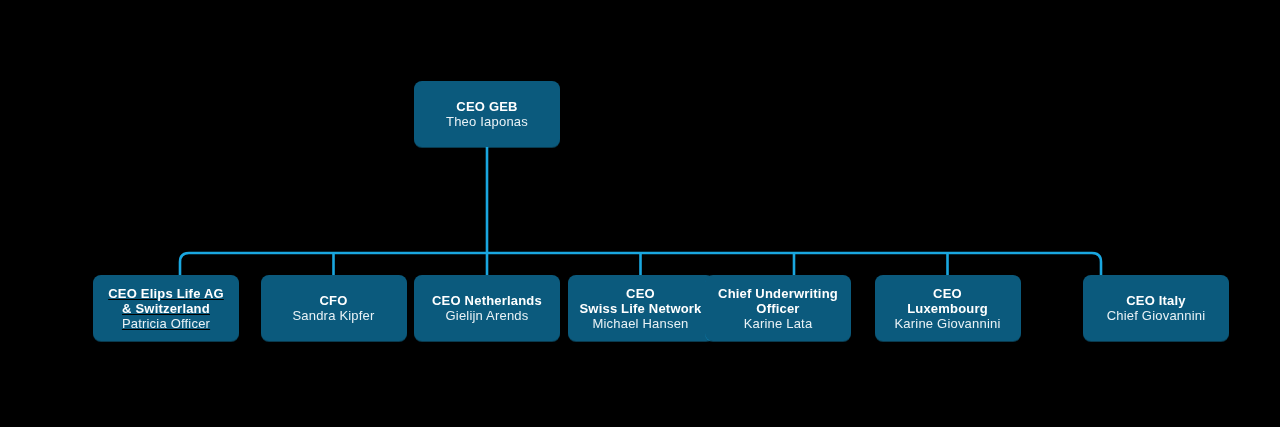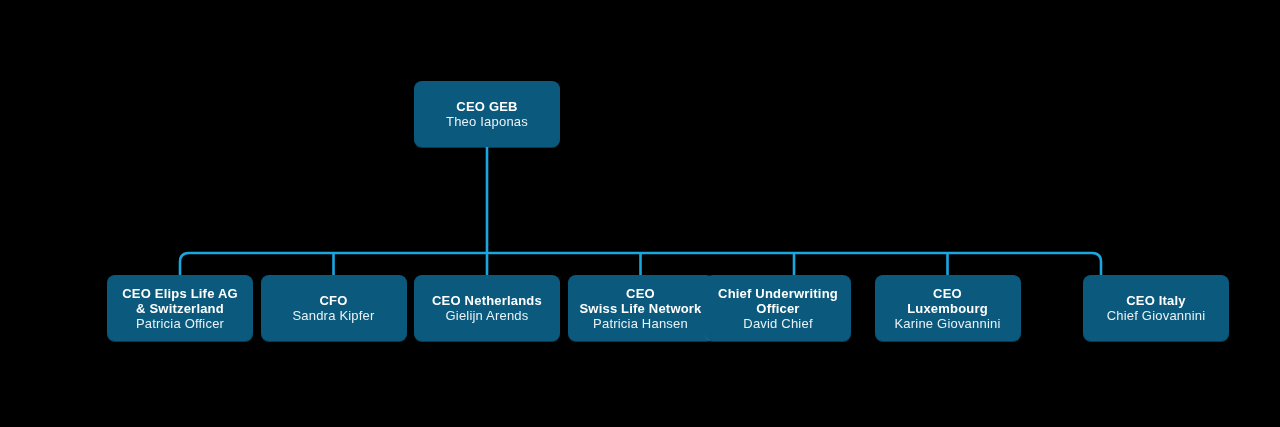--- a/index.html
+++ b/index.html
@@ -54,21 +54,21 @@
   .node .name {
     font-weight: normal;
     font-size: 13px;
     line-height: 15px;
     letter-spacing: 0.2px;
     color: var(--name-text, #e9f2f6);
     white-space: pre-line;
   }
   .root  { left: 414px;   top: 81px; }
   .child { top: 275px; }
-  .c0 { left: 107px; }
+  .c0 { left: 93px; text-decoration: underline; }
   .c1 { left: 260.5px; }
   .c2 { left: 414px; }
   .c3 { left: 567.5px; }
   .c4 { left: 705px; }
   .c5 { left: 874.5px; }
   .c6 { left: 1083px; }
 </style>
 </head>
 <body>
 
@@ -103,27 +103,27 @@
   </div>
 
   <div class="node child c2">
     <div class="title">CEO Netherlands</div>
     <div class="name">Gielijn Arends</div>
   </div>
 
   <div class="node child c3">
     <div class="title">CEO
 Swiss Life Network</div>
-    <div class="name">Patricia Hansen</div>
+    <div class="name">Michael Hansen</div>
   </div>
 
   <div class="node child c4">
     <div class="title">Chief Underwriting
 Officer</div>
-    <div class="name">David Chief</div>
+    <div class="name">Karine Lata</div>
   </div>
 
   <div class="node child c5">
     <div class="title">CEO
 Luxembourg</div>
     <div class="name">Karine Giovannini</div>
   </div>
 
   <div class="node child c6">
     <div class="title">CEO Italy</div>

